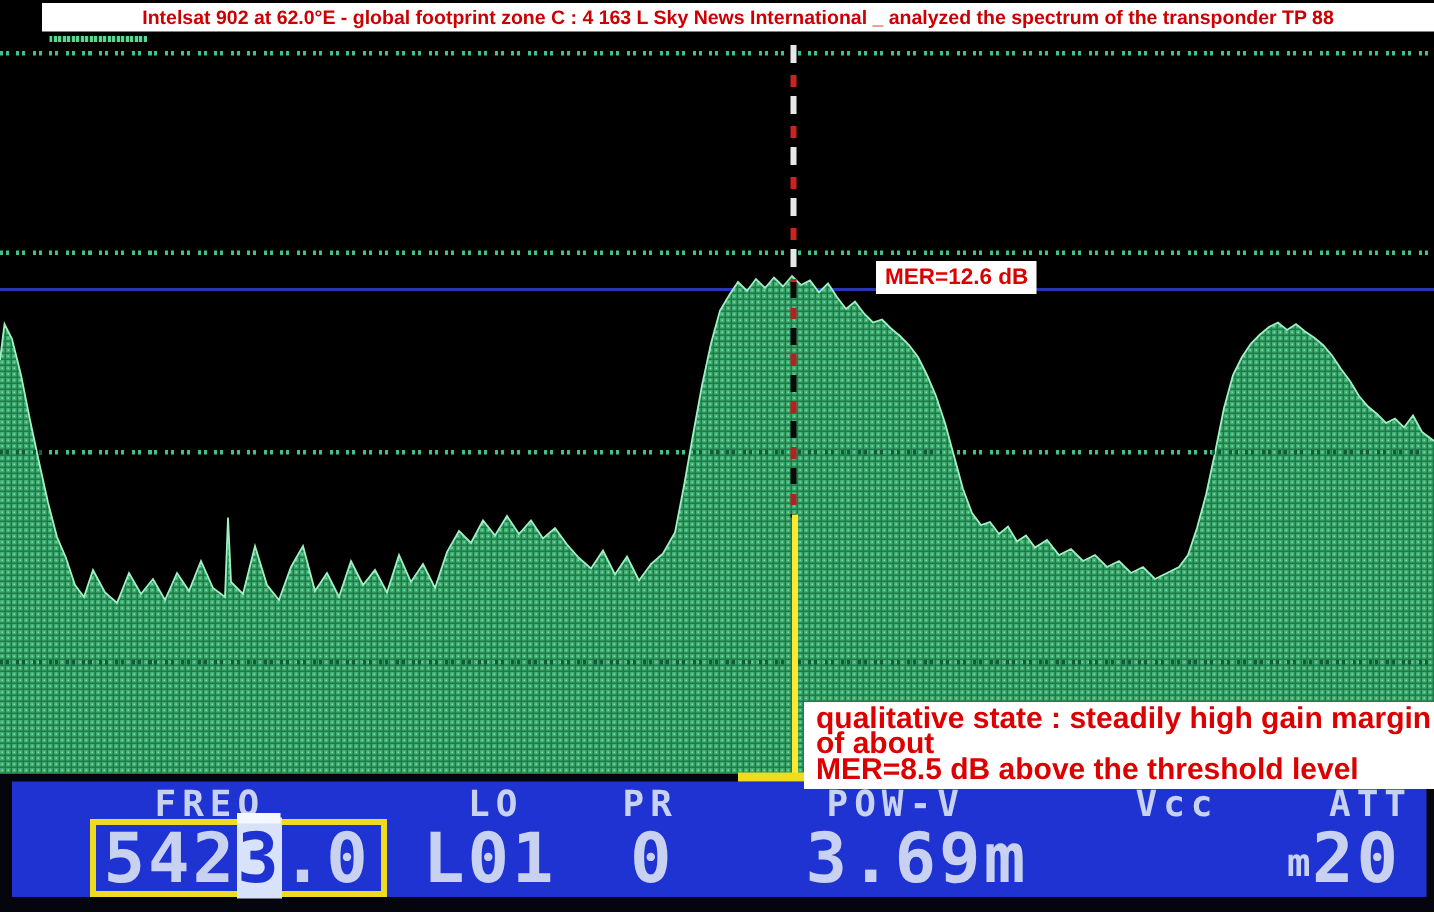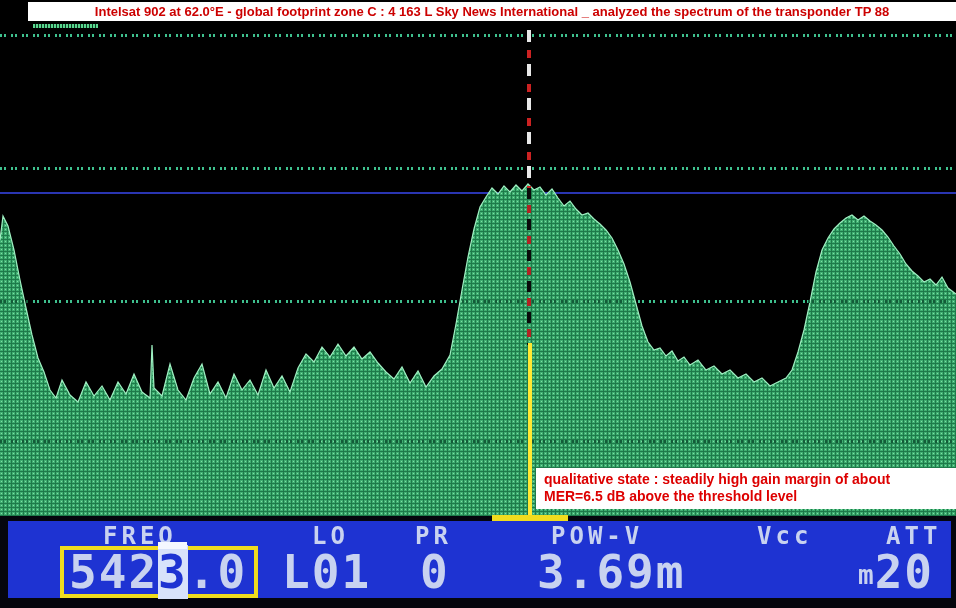--- a/index.html
+++ b/index.html
@@ -43,21 +43,21 @@
   }
   .marker-yellow{position:absolute;left:528px;top:321px;width:4px;height:174px;background:var(--marker-yellow);z-index:5;}
   .marker-yellow-base{position:absolute;left:492px;top:493px;width:76px;height:6px;background:var(--freq-box-yellow);z-index:5;}
   
   .mer-label{
     position:absolute;left:584px;top:152px;z-index:6;background:var(--annotation-bg);
     color:var(--annotation-red);font-weight:bold;font-size:15px;line-height:18px;padding:2px 6px;white-space:nowrap;
   }
   .qual-box{
     position:absolute;left:536px;top:446px;width:412px;z-index:6;background:var(--annotation-bg);
-    color:var(--annotation-red);font-weight:bold;font-size:14px;line-height:17px;padding:3px 0 4px 8px;
+    color:var(--annotation-red);font-weight:bold;font-size:20px;line-height:17px;padding:3px 0 4px 8px;
   }
   
   .statusbar{position:absolute;left:0;top:516px;width:956px;height:92px;background:#05060d;z-index:4;}
   .bar-bg{position:absolute;left:8px;top:5px;width:943px;height:77px;background:var(--bar-blue);}
   .bar-label{
     position:absolute;top:6px;color:var(--bar-text);font-family:"DejaVu Sans Mono",monospace;
     font-weight:bold;font-size:24px;letter-spacing:4px;white-space:nowrap;
   }
   .bar-value{
     position:absolute;top:32px;color:var(--bar-text);font-family:"DejaVu Sans Mono",monospace;
@@ -100,23 +100,24 @@
     <div class="hgrid dark" style="top:278px;left:0;width:30px"></div>
     <div class="hgrid dark" style="top:278px;left:462px;width:166px"></div>
     <div class="hgrid dark" style="top:278px;left:808px;width:142px"></div>
     <div class="hgrid dark" style="top:418px"></div>
 
     <div class="marker-top"></div>
     <div class="marker-mid"></div>
     <div class="marker-yellow"></div>
     <div class="marker-yellow-base"></div>
 
+    <div class="mer-label">MER=12.6 dB</div>
     <div class="qual-box">
       <div>qualitative state : steadily high gain margin of about</div>
-      <div>MER=6.5 dB above the threshold level</div>
+      <div>MER=8.5 dB above the threshold level</div>
     </div>
   </div>
 
   <div class="statusbar">
     <div class="bar-bg"></div>
 
     <div class="bar-label" style="left:103px">FREQ</div>
     <div class="bar-label" style="left:312px">LO</div>
     <div class="bar-label" style="left:415px">PR</div>
     <div class="bar-label" style="left:551px">POW-V</div>

